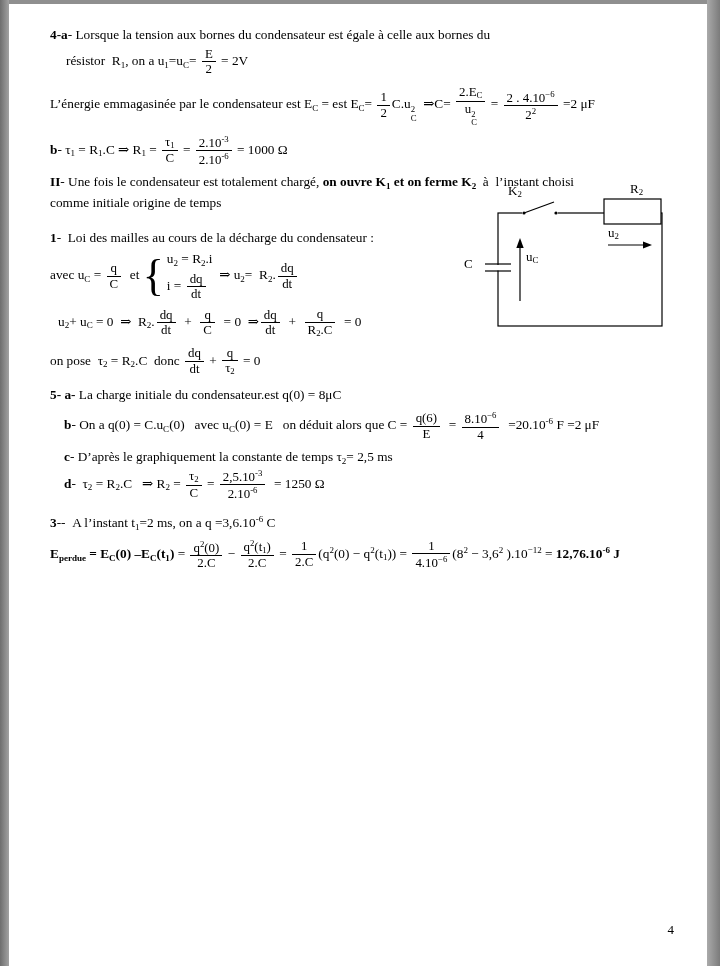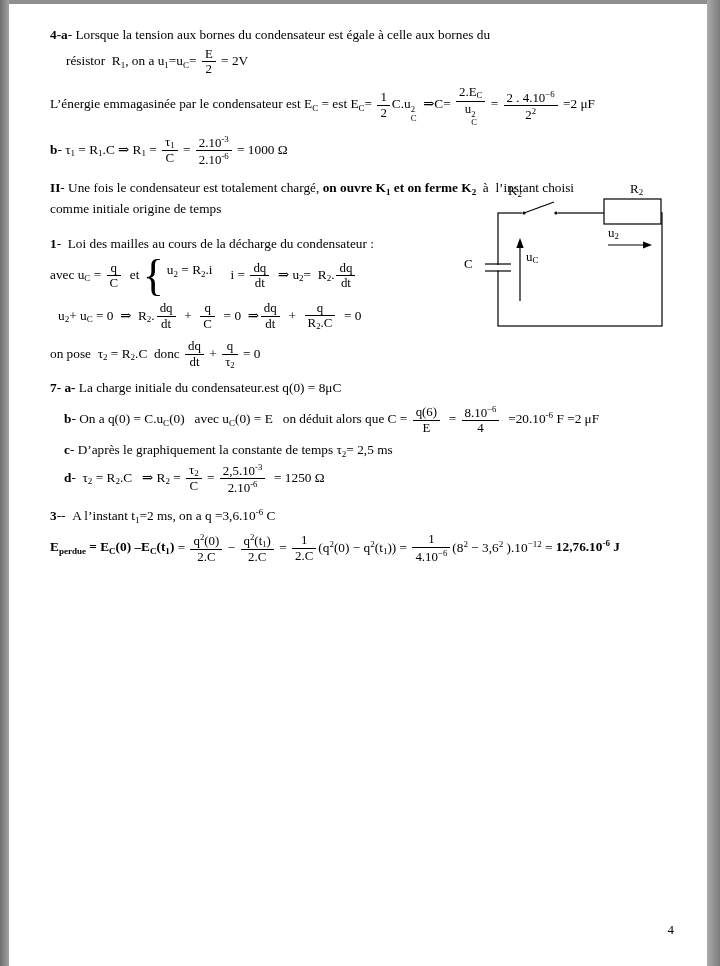--- a/index.html
+++ b/index.html
@@ -18,21 +18,21 @@
   .nowrap{white-space:nowrap;}
   b{font-weight:bold;}
   sub{font-size:0.68em;vertical-align:-0.28em;}
   sup{font-size:0.68em;vertical-align:0.52em;}
   .frac{display:inline-block;vertical-align:middle;text-align:center;margin:0 2px;font-size:0.97em;}
   .fn{display:block;padding:0 3px;line-height:1.15;}
   .fd{display:block;border-top:1px solid #000;padding:0 3px;line-height:1.15;}
   .ss{display:inline-flex;flex-direction:column;align-items:flex-start;vertical-align:-0.45em;font-size:0.66em;line-height:0.95;}
   .brace-wrap{display:inline-flex;align-items:center;vertical-align:middle;}
   .brace-char{font-size:44px;line-height:0.9;font-weight:400;margin-right:3px;}
-  .brace-rows{display:inline-flex;flex-direction:row;gap:18px;}
+  .brace-rows{display:inline-flex;flex-direction:column;gap:2px;}
   .brace-row{display:block;}
   .circuit{position:absolute;left:462px;top:183px;width:206px;height:152px;z-index:3;}
   .circuit svg{position:absolute;left:0;top:0;}
   .clabel{position:absolute;font-size:13px;line-height:1.1;background:transparent;text-align:right;}
   .wire{stroke:#000;stroke-width:1.2;}
   .page-number{position:absolute;right:46px;bottom:28px;font-size:13px;}
 </style>
 </head>
 <body>
 
@@ -45,34 +45,34 @@
   <div class="content">
     <div class="line" style="margin-bottom:3px"><b>4-a</b>- Lorsque la tension aux bornes du condensateur est égale à celle aux bornes du</div>
     <div class="line" style="margin-left:16px;margin-bottom:8px">résistor&nbsp; R<sub>1</sub>, on a u<sub>1</sub>=u<sub>C</sub>= <span class="frac"><span class="fn">E</span><span class="fd">2</span></span> = 2V</div>
     <div class="line nowrap" style="margin-bottom:8px">L’énergie emmagasinée par le condensateur est E<sub>C</sub> = est E<sub>C</sub>= <span class="frac"><span class="fn">1</span><span class="fd">2</span></span>C.u<span class="ss">
           <span class="sst">2</span>
           <span class="ssb">C</span>
         </span> &nbsp;⇒C= <span class="frac"><span class="fn">2.E<sub>C</sub></span><span class="fd">u<span class="ss">
               <span class="sst">2</span>
               <span class="ssb">C</span>
             </span></span></span> = <span class="frac"><span class="fn">2 . 4.10<sup>−6</sup></span><span class="fd">2<sup>2</sup></span></span> =2 μF</div>
-    <div class="line" style="margin-bottom:12px"><b>b</b>- τ<sub>1</sub> = R<sub>1</sub>.C ⇒ R<sub>1</sub> = <span class="frac"><span class="fn">τ<sub>1</sub></span><span class="fd">C</span></span> = <span class="frac"><span class="fn">2.10<sup>-3</sup></span><span class="fd">2.10<sup>-6</sup></span></span> = 1000 Ω</div>
+    <div class="line" style="margin-bottom:6px"><b>b</b>- τ<sub>1</sub> = R<sub>1</sub>.C ⇒ R<sub>1</sub> = <span class="frac"><span class="fn">τ<sub>1</sub></span><span class="fd">C</span></span> = <span class="frac"><span class="fn">2.10<sup>-3</sup></span><span class="fd">2.10<sup>-6</sup></span></span> = 1000 Ω</div>
     <div class="line nowrap" style="margin-bottom:1px"><b>II</b>- Une fois le condensateur est totalement chargé, <b>on ouvre K<sub>1</sub> et on ferme K<sub>2</sub></b> &nbsp;à&nbsp; l’instant choisi</div>
     <div class="line" style="margin-bottom:18px">comme initiale origine de temps</div>
     <div class="line" style="margin-bottom:3px"><b>1</b>- &nbsp;Loi des mailles au cours de la décharge du condensateur :</div>
     <div class="line" style="margin-bottom:5px">avec u<sub>C</sub> = <span class="frac"><span class="fn">q</span><span class="fd">C</span></span> &nbsp;et <span class="brace-wrap">
           <span class="brace-char">{</span>
           <span class="brace-rows">
             <span class="brace-row">u<sub>2</sub> = R<sub>2</sub>.i</span>
             <span class="brace-row">i = <span class="frac"><span class="fn">dq</span><span class="fd">dt</span></span></span>
           </span>
         </span> &nbsp;⇒ u<sub>2</sub>= &nbsp;R<sub>2</sub>.<span class="frac"><span class="fn">dq</span><span class="fd">dt</span></span></div>
     <div class="line" style="margin-left:8px;margin-bottom:7px">u<sub>2</sub>+ u<sub>C</sub> = 0 &nbsp;⇒ &nbsp;R<sub>2</sub>.<span class="frac"><span class="fn">dq</span><span class="fd">dt</span></span> &nbsp;+ &nbsp;<span class="frac"><span class="fn">q</span><span class="fd">C</span></span> &nbsp;= 0 &nbsp;⇒<span class="frac"><span class="fn">dq</span><span class="fd">dt</span></span> &nbsp;+ &nbsp;<span class="frac"><span class="fn">q</span><span class="fd">R<sub>2</sub>.C</span></span> &nbsp;= 0</div>
     <div class="line" style="margin-bottom:9px">on pose &nbsp;τ<sub>2</sub> = R<sub>2</sub>.C &nbsp;donc <span class="frac"><span class="fn">dq</span><span class="fd">dt</span></span> + <span class="frac"><span class="fn">q</span><span class="fd">τ<sub>2</sub></span></span> = 0</div>
-    <div class="line" style="margin-bottom:7px"><b>7- a-</b> La charge initiale du condensateur.est q(0) = 8μC</div>
+    <div class="line" style="margin-bottom:7px"><b>5- a-</b> La charge initiale du condensateur.est q(0) = 8μC</div>
     <div class="line nowrap" style="margin-left:14px;margin-bottom:5px"><b>b</b>- On a q(0) = C.u<sub>C</sub>(0) &nbsp; avec u<sub>C</sub>(0) = E &nbsp; on déduit alors que C = <span class="frac"><span class="fn">q(6)</span><span class="fd">E</span></span> &nbsp;= <span class="frac"><span class="fn">8.10<sup>−6</sup></span><span class="fd">4</span></span> &nbsp;=20.10<sup>-6</sup> F =2 μF</div>
     <div class="line" style="margin-left:14px;margin-bottom:1px"><b>c</b>- D’après le graphiquement la constante de temps τ<sub>2</sub>= 2,5 ms</div>
     <div class="line" style="margin-left:14px;margin-bottom:12px"><b>d</b>- &nbsp;τ<sub>2</sub> = R<sub>2</sub>.C &nbsp; ⇒ R<sub>2</sub> = <span class="frac"><span class="fn">τ<sub>2</sub></span><span class="fd">C</span></span> = <span class="frac"><span class="fn">2,5.10<sup>-3</sup></span><span class="fd">2.10<sup>-6</sup></span></span> &nbsp;= 1250 Ω</div>
     <div class="line" style="margin-bottom:5px"><b>3</b>-- &nbsp;A l’instant t<sub>1</sub>=2 ms, on a q =3,6.10<sup>-6</sup> C</div>
     <div class="line nowrap"><b>E<sub>perdue</sub> = E<sub>C</sub>(0) –E<sub>C</sub>(t<sub>1</sub>)</b> = <span class="frac"><span class="fn">q<sup>2</sup>(0)</span><span class="fd">2.C</span></span> − <span class="frac"><span class="fn">q<sup>2</sup>(t<sub>1</sub>)</span><span class="fd">2.C</span></span> = <span class="frac"><span class="fn">1</span><span class="fd">2.C</span></span>(q<sup>2</sup>(0) − q<sup>2</sup>(t<sub>1</sub>)) = <span class="frac"><span class="fn">1</span><span class="fd">4.10<sup>−6</sup></span></span>(8<sup>2</sup> − 3,6<sup>2</sup> ).10<sup>−12</sup> = <b>12,76.10<sup>-6</sup> J</b></div>
   </div>
 
   <div class="circuit">
     <svg width="206" height="152" viewBox="0 0 206 152">
       <rect x="36" y="30" width="164" height="113" fill="none" class="wire"></rect>

